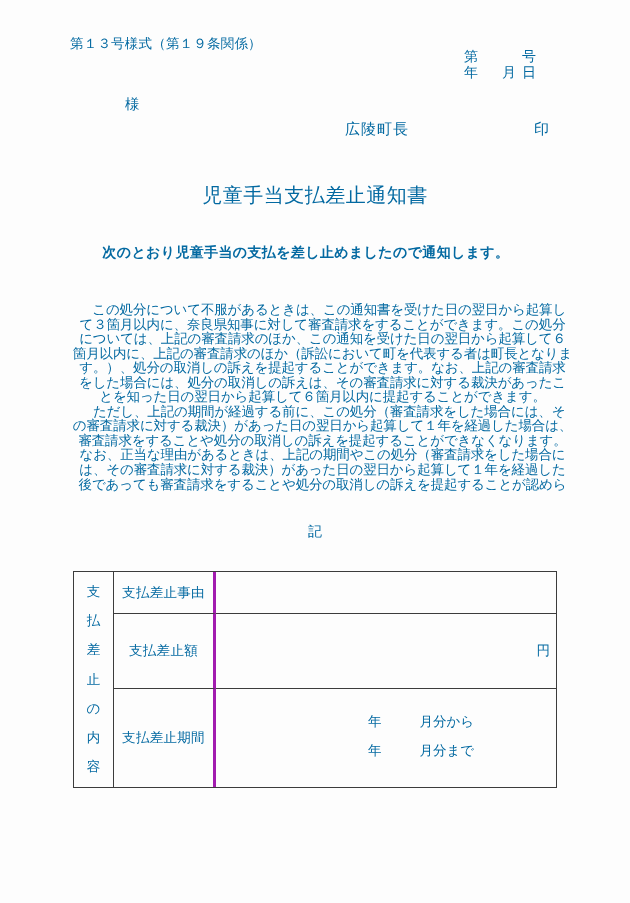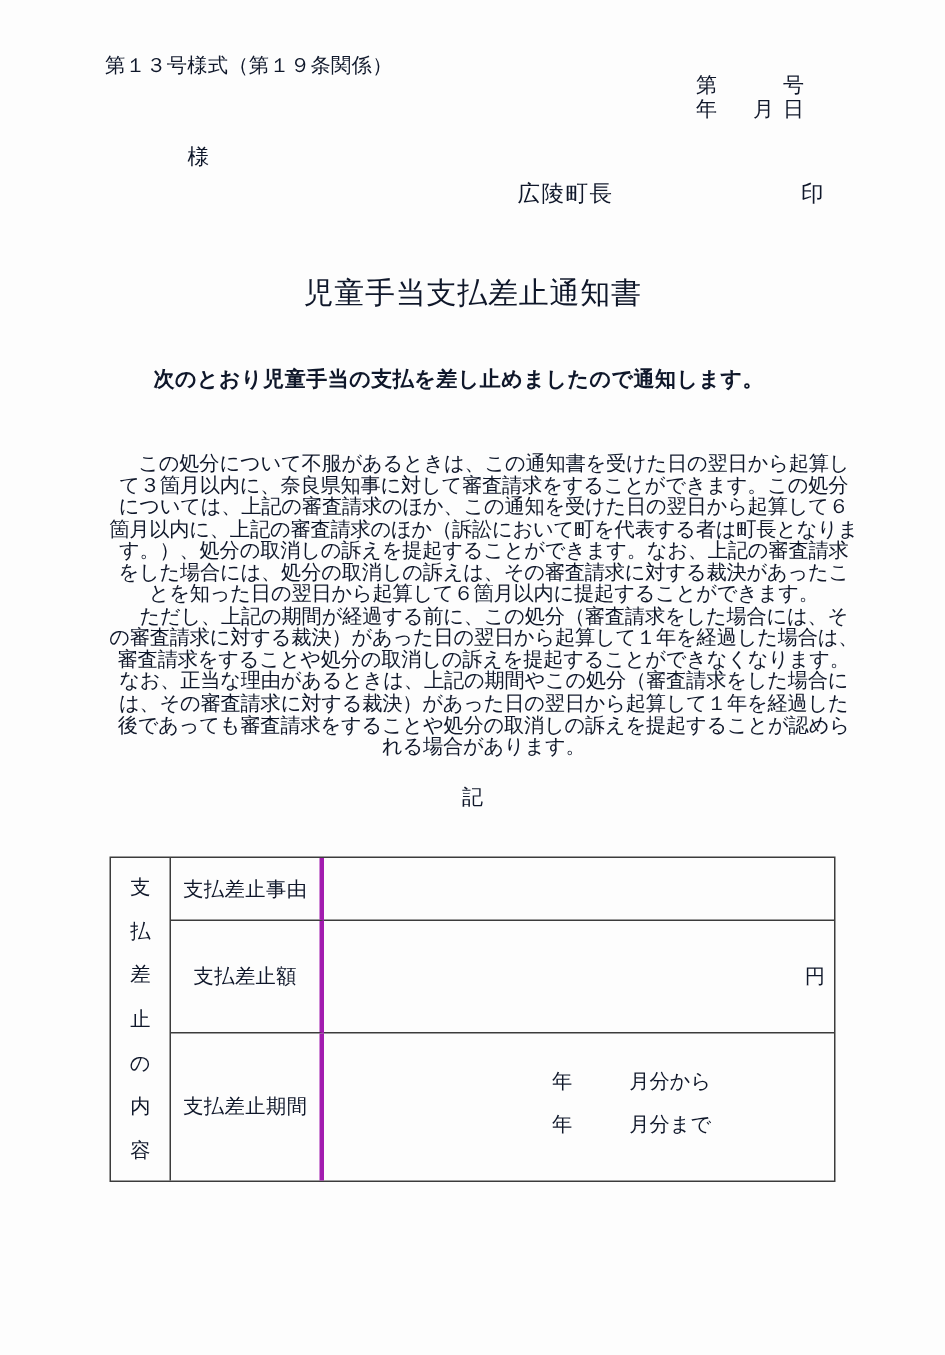--- a/index.html
+++ b/index.html
@@ -2,21 +2,21 @@
 <html lang="ja"><head>
 <meta charset="utf-8">
 <style>
   html, body { margin: 0; padding: 0; background: #e8e8e8; }
   .page {
     position: relative;
     width: 630px;
     height: 903px;
     margin: 0 auto;
     background: #fdfdfd;
-    color: #0f172a;
+    color: #0369a1;
     font-family: "DejaVu Serif", "Liberation Serif", serif;
     overflow: hidden;
   }
   .abs { position: absolute; white-space: nowrap; }
 
   .form-number { left: 70px; top: 35px; font-size: 13.5px; letter-spacing: 0.2px; }
 
   .doc-no-prefix { left: 464px; top: 48px; font-size: 14px; }
   .doc-no-suffix { left: 522px; top: 48px; font-size: 14px; }
   .date-year  { left: 464px; top: 64px; font-size: 14px; }
@@ -117,21 +117,20 @@
     <div class="line">箇月以内に、上記の審査請求のほか（訴訟において町を代表する者は町長となりま</div>
     <div class="line">す。）、処分の取消しの訴えを提起することができます。なお、上記の審査請求</div>
     <div class="line">をした場合には、処分の取消しの訴えは、その審査請求に対する裁決があったこ</div>
     <div class="line">とを知った日の翌日から起算して６箇月以内に提起することができます。</div>
     <div class="line">　ただし、上記の期間が経過する前に、この処分（審査請求をした場合には、そ</div>
     <div class="line">の審査請求に対する裁決）があった日の翌日から起算して１年を経過した場合は、</div>
     <div class="line">審査請求をすることや処分の取消しの訴えを提起することができなくなります。</div>
     <div class="line">なお、正当な理由があるときは、上記の期間やこの処分（審査請求をした場合に</div>
     <div class="line">は、その審査請求に対する裁決）があった日の翌日から起算して１年を経過した</div>
     <div class="line">後であっても審査請求をすることや処分の取消しの訴えを提起することが認めら</div>
-    <div class="line">れる場合があります。</div>
   </div>
 
   <div class="abs list-marker">記</div>
 
   <div class="suspension-table">
     <div class="cell vhead">
         <span>支</span>
         <span>払</span>
         <span>差</span>
         <span>止</span>

